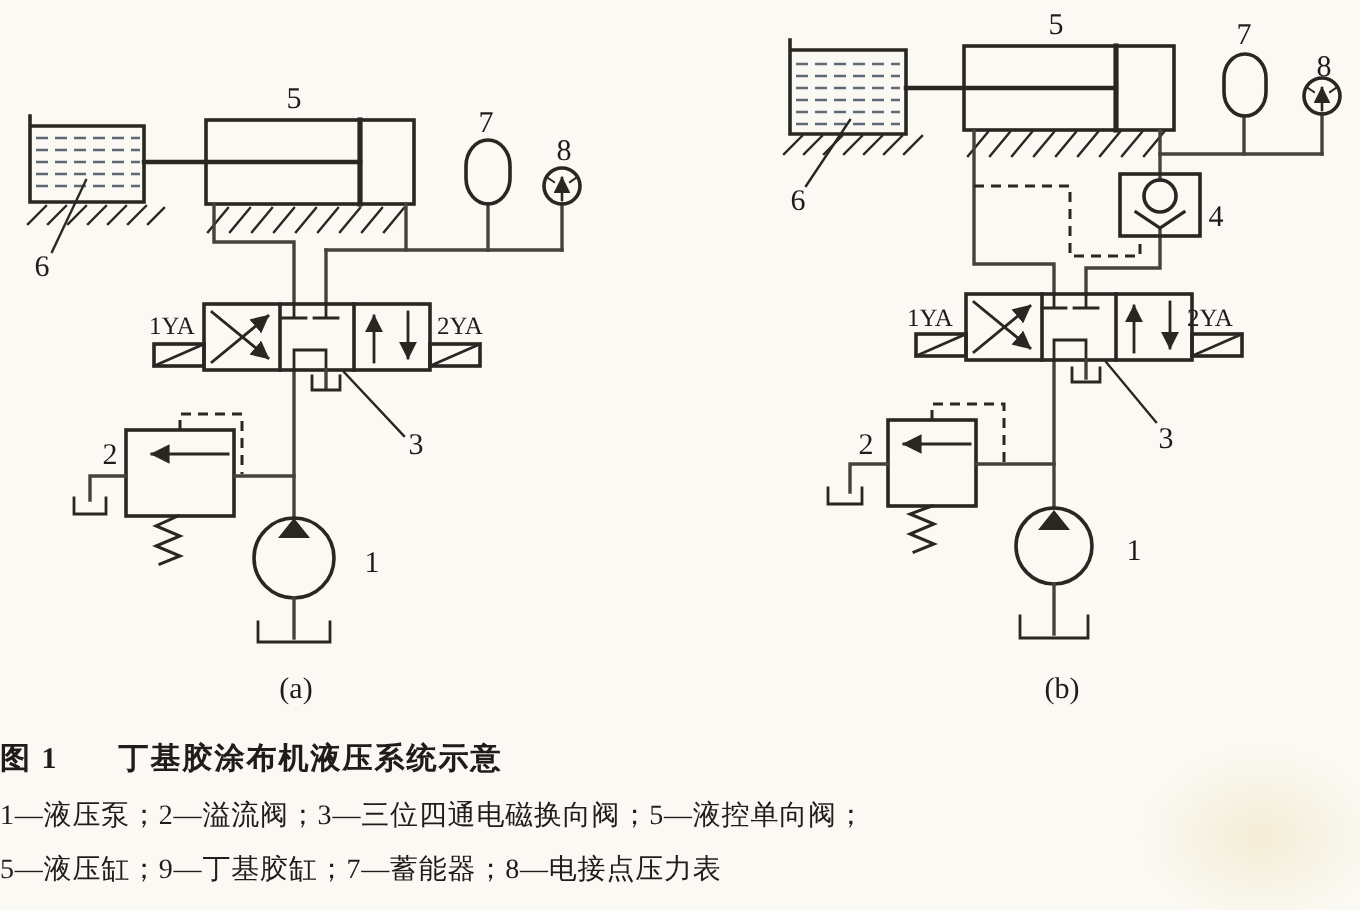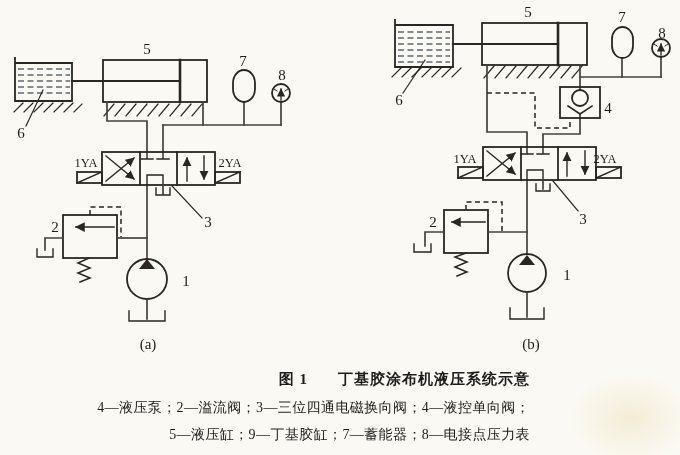--- a/index.html
+++ b/index.html
@@ -13,21 +13,21 @@
   svg .pipe{fill:none;stroke:#45423d;stroke-width:1.7;stroke-linecap:square;}
   svg .thick{stroke-width:2.6;}
   svg .rod{fill:none;stroke:#2a2622;stroke-width:2.2;stroke-linecap:square;}
   svg .dsh{fill:none;stroke:#2a2622;stroke-width:1.5;stroke-dasharray:5 3.5;stroke-linecap:butt;}
   svg .liq{fill:none;stroke:#5d6a76;stroke-width:1.3;stroke-dasharray:6 3.5;}
   svg .ink{fill:#2a2622;stroke:none;}
   svg text{fill:#1f1c19;}
   svg .ref{font-size:15px;}
   svg .sol{font-size:12.5px;}
   svg .sub{font-size:15px;}
-  .caption{position:absolute;left:0;width:530px;text-align:right;color:#1f1c19;}
+  .caption{position:absolute;left:0;width:530px;text-align:left;color:#1f1c19;}
   .cap-title{top:370px;font-size:15px;font-weight:bold;letter-spacing:1px;}
   .cap-title .figlabel{margin-right:30px;}
   .cap-l1{top:399px;font-size:14px;letter-spacing:0.4px;}
   .cap-l2{top:426px;font-size:14px;letter-spacing:0.4px;}
   .stain{position:absolute;right:-10px;bottom:-8px;width:120px;height:90px;border-radius:50%;
     background:radial-gradient(closest-side,rgba(216,192,110,0.22),rgba(216,192,110,0));}
 </style>
 </head>
 <body>
 
@@ -223,17 +223,17 @@
         <text class="ref" text-anchor="middle" x="433" y="227">2</text>
         <text class="ref" text-anchor="middle" x="567" y="280">1</text>
         <text class="sub" text-anchor="middle" x="531" y="349">(b)</text>
       </g>
     </g>
   </svg>
 
   <div class="caption cap-title">
     <span class="figlabel">图 1</span><span>丁基胶涂布机液压系统示意</span>
   </div>
-  <div class="caption cap-l1">4—液压泵；2—溢流阀；3—三位四通电磁换向阀；4—液控单向阀；</div>
+  <div class="caption cap-l1">1—液压泵；2—溢流阀；3—三位四通电磁换向阀；5—液控单向阀；</div>
   <div class="caption cap-l2">5—液压缸；9—丁基胶缸；7—蓄能器；8—电接点压力表</div>
 
   <div class="stain"></div>
 </div>
 
 </body></html>

